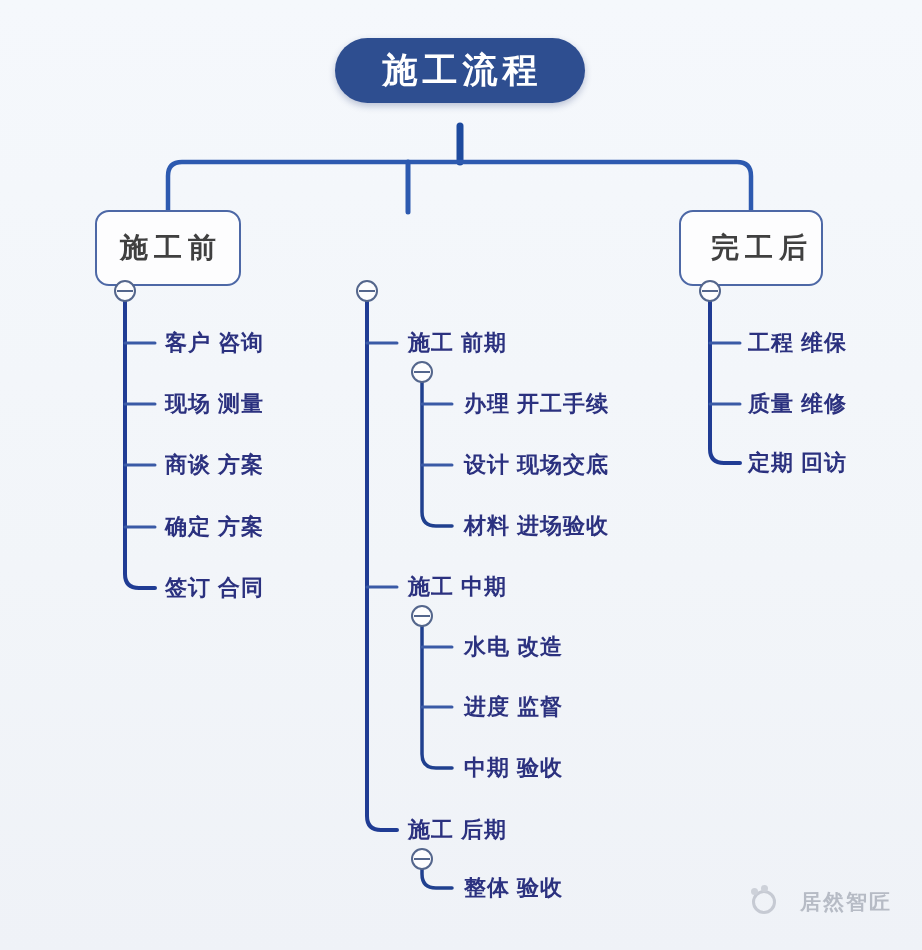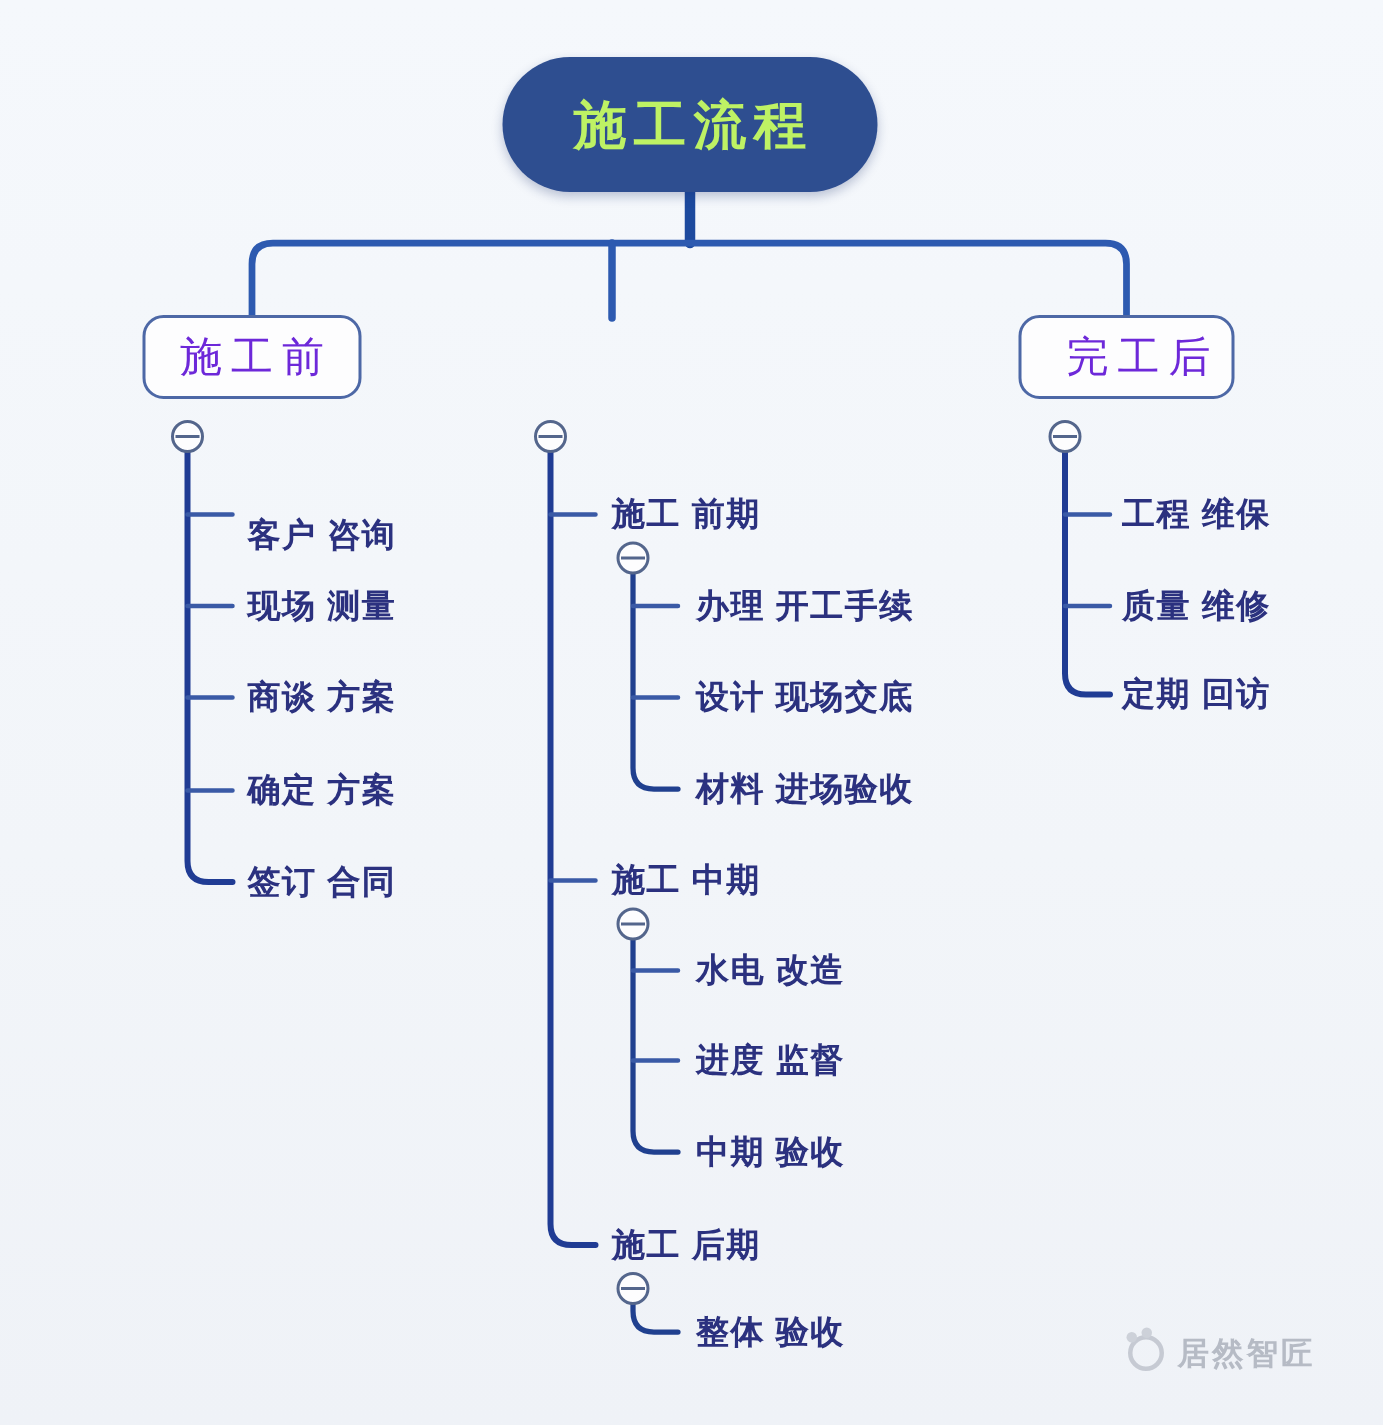--- a/index.html
+++ b/index.html
@@ -9,51 +9,51 @@
   }
   .canvas{
     position:relative;
     width:922px;height:950px;
     background:linear-gradient(180deg,#f5f8fc 0%,#f2f5f9 60%,#eff2f7 100%);
     overflow:hidden;
   }
   svg.connectors{position:absolute;left:0;top:0;}
 
   .root-node{
-    position:absolute;left:335px;top:38px;width:250px;height:90px;
+    position:absolute;left:335px;top:38px;width:250px;height:65px;
     background:#2e4e90;border-radius:46px;
     display:flex;align-items:center;justify-content:center;
-    color:#bef264;font-size:35px;font-weight:bold;letter-spacing:5px;
+    color:#ffffff;font-size:35px;font-weight:bold;letter-spacing:5px;
     box-shadow:0 3px 7px rgba(30,50,110,.28);
     text-indent:5px;
   }
   .branch-box{
-    position:absolute;width:146px;height:56px;
+    position:absolute;width:146px;height:76px;
     background:#fdfdfe;border:2px solid #4d68a6;border-radius:14px;
     display:flex;align-items:center;justify-content:center;
-    color:#6d28d9;font-size:28px;font-weight:400;letter-spacing:6px;
+    color:#404040;font-size:28px;font-weight:700;letter-spacing:6px;
     text-indent:6px;
     box-sizing:border-box;
   }
   .toggle{
     position:absolute;width:22px;height:22px;box-sizing:border-box;
     background:#fdfdfe;border:2px solid #54668c;border-radius:50%;
     display:flex;align-items:center;justify-content:center;
     cursor:pointer;
   }
   .toggle .dash{
     width:16px;height:2px;background:#54668c;display:block;
   }
   .leaf{
     position:absolute;line-height:26px;font-size:22px;font-weight:600;
     color:#2b317f;letter-spacing:1px;white-space:nowrap;
   }
   .watermark{
     position:absolute;left:752px;top:888px;
-    display:flex;align-items:center;gap:9px;
+    display:flex;align-items:center;gap:24px;
   }
   .wm-logo{
     width:24px;height:24px;border:3px solid #c6cad3;border-radius:50%;
     position:relative;box-sizing:border-box;
   }
   .wm-ear{
     position:absolute;width:7px;height:7px;border-radius:50%;
     background:#cdd1d9;
   }
   .wm-ear.e1{left:-4px;top:-5px;}
@@ -107,21 +107,21 @@
   <div class="toggle" style="left:411px;top:361px;">
     <span class="dash"></span>
   </div>
   <div class="toggle" style="left:411px;top:605px;">
     <span class="dash"></span>
   </div>
   <div class="toggle" style="left:411px;top:848px;">
     <span class="dash"></span>
   </div>
 
-  <div class="leaf" style="left:165px;top:330px;margin-top:14px;">客户 咨询</div>
+  <div class="leaf" style="left:165px;top:330px;">客户 咨询</div>
   <div class="leaf" style="left:165px;top:391px;">现场 测量</div>
   <div class="leaf" style="left:165px;top:452px;">商谈 方案</div>
   <div class="leaf" style="left:165px;top:514px;">确定 方案</div>
   <div class="leaf" style="left:165px;top:575px;">签订 合同</div>
 
   <div class="leaf" style="left:408px;top:330px;">施工 前期</div>
   <div class="leaf" style="left:408px;top:574px;">施工 中期</div>
   <div class="leaf" style="left:408px;top:817px;">施工 后期</div>
 
   <div class="leaf" style="left:464px;top:452px;">设计 现场交底</div>

